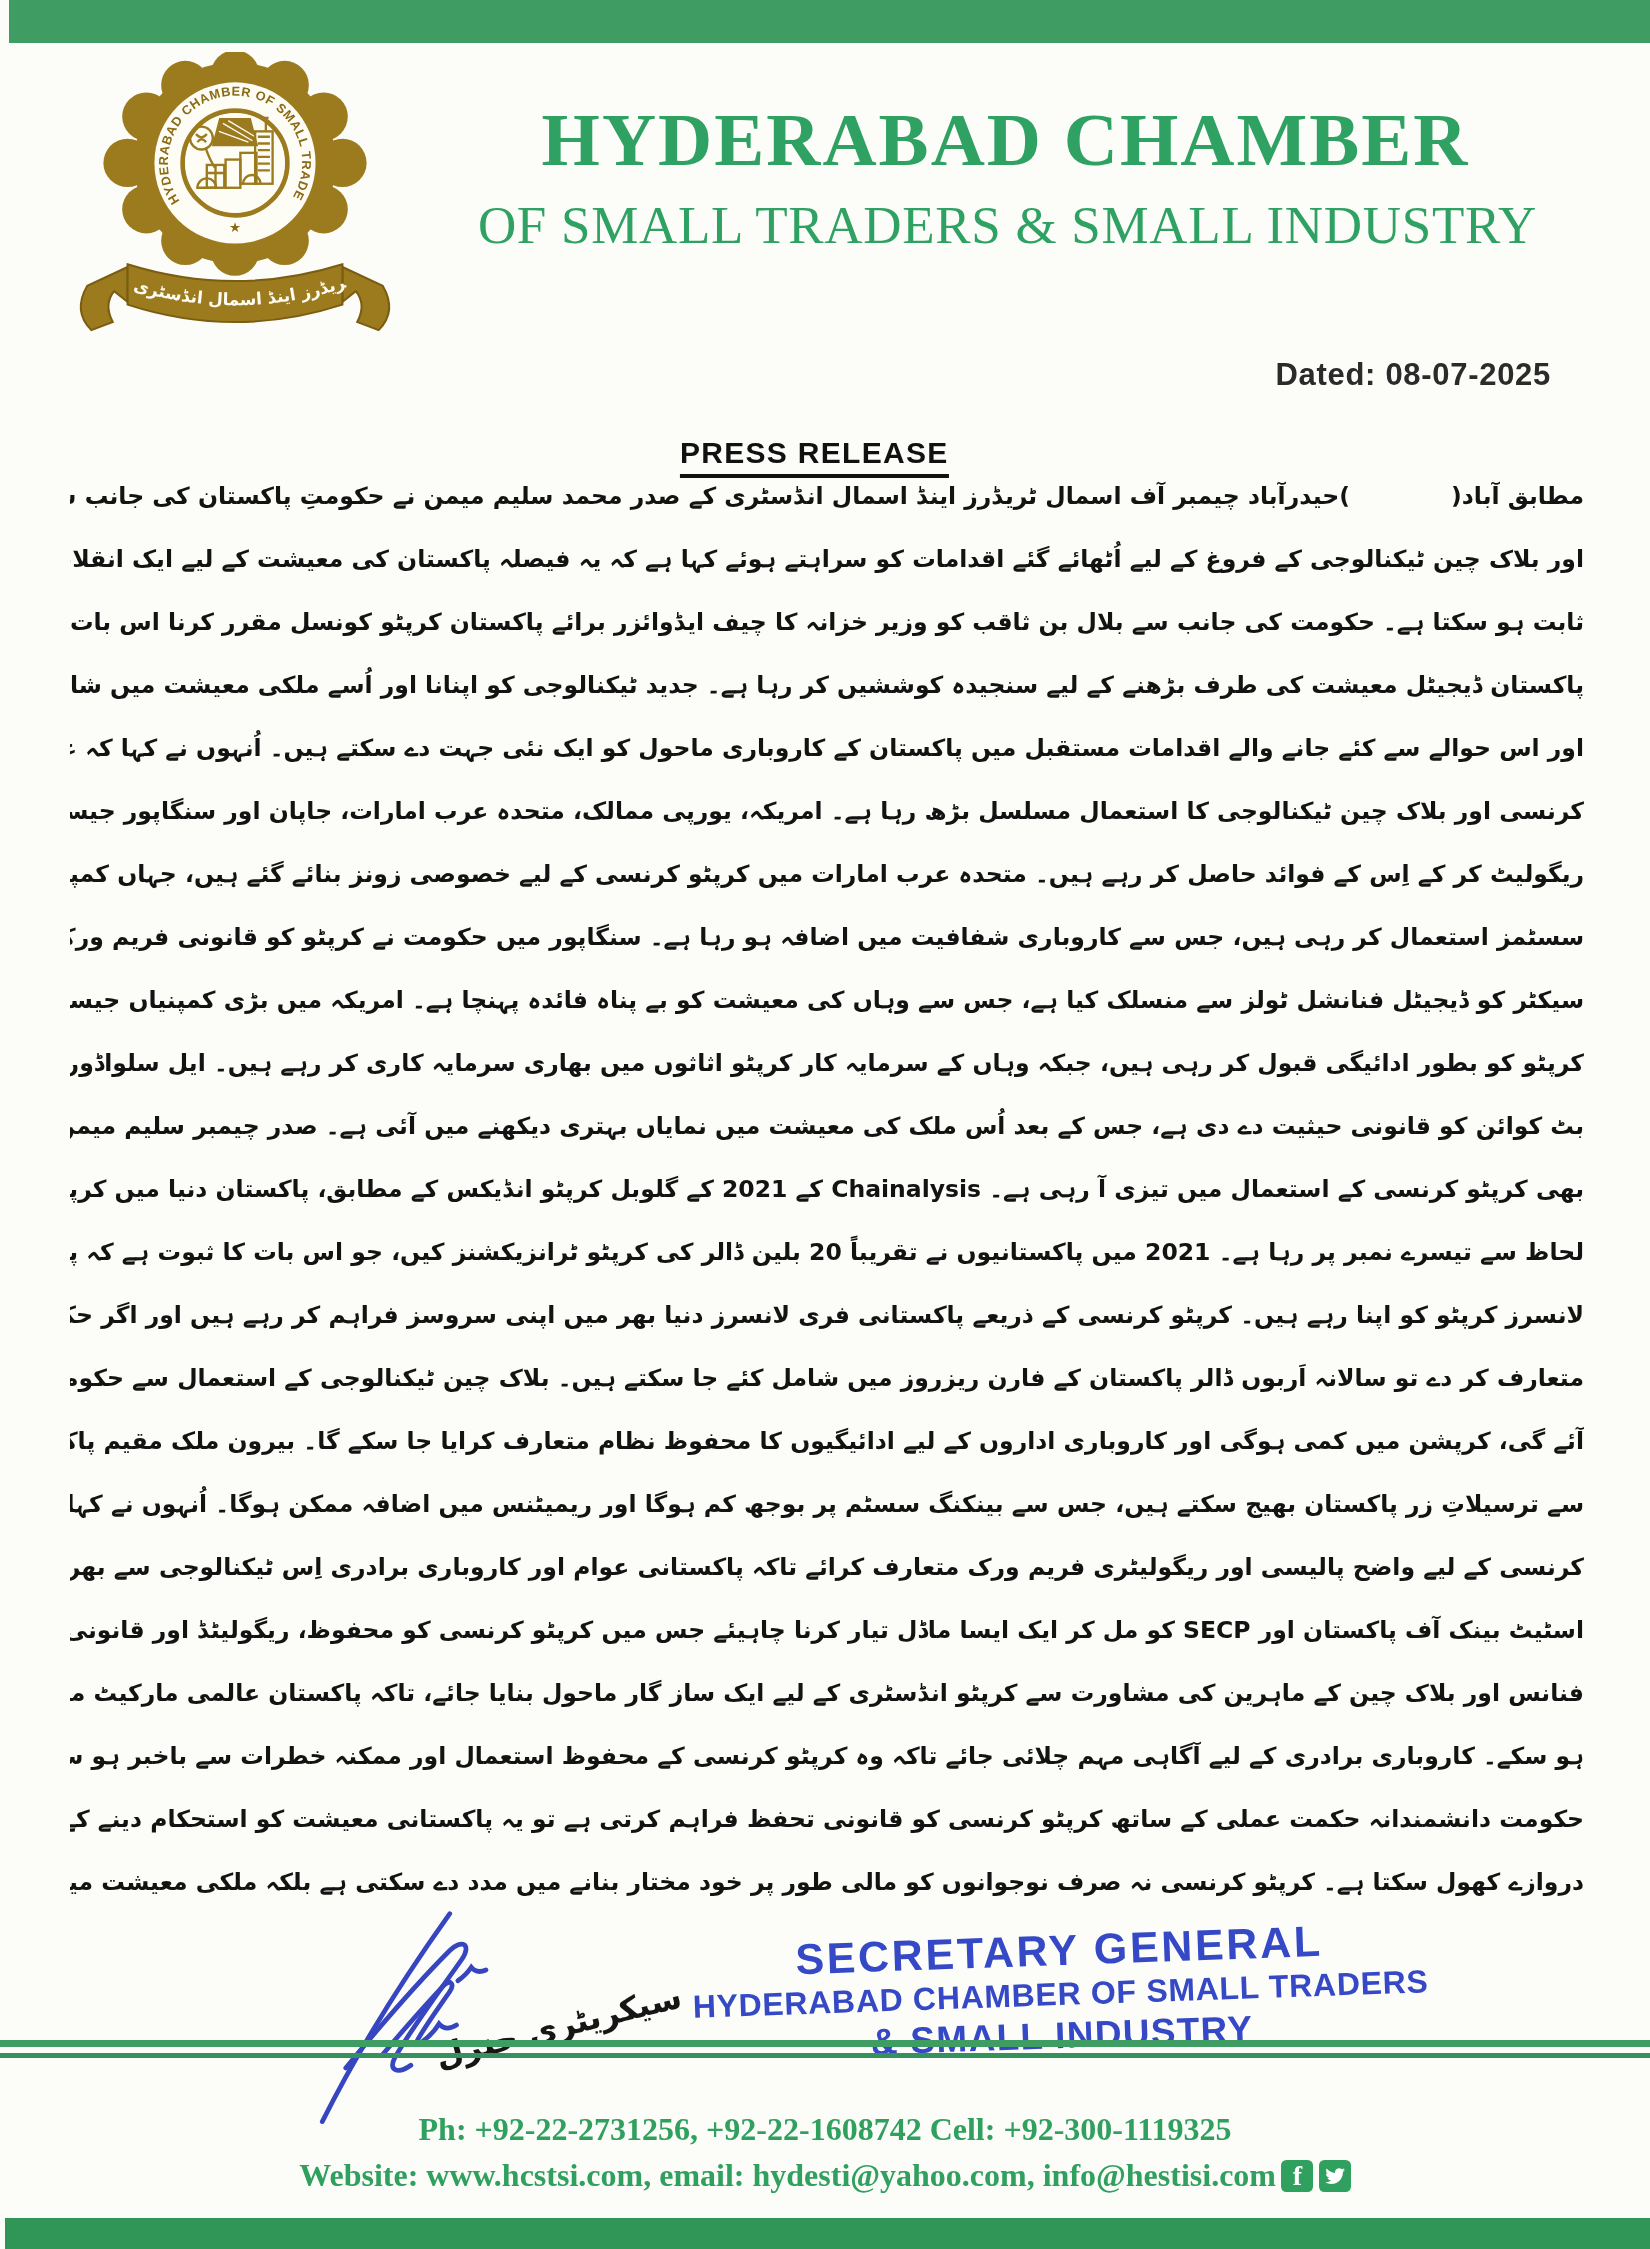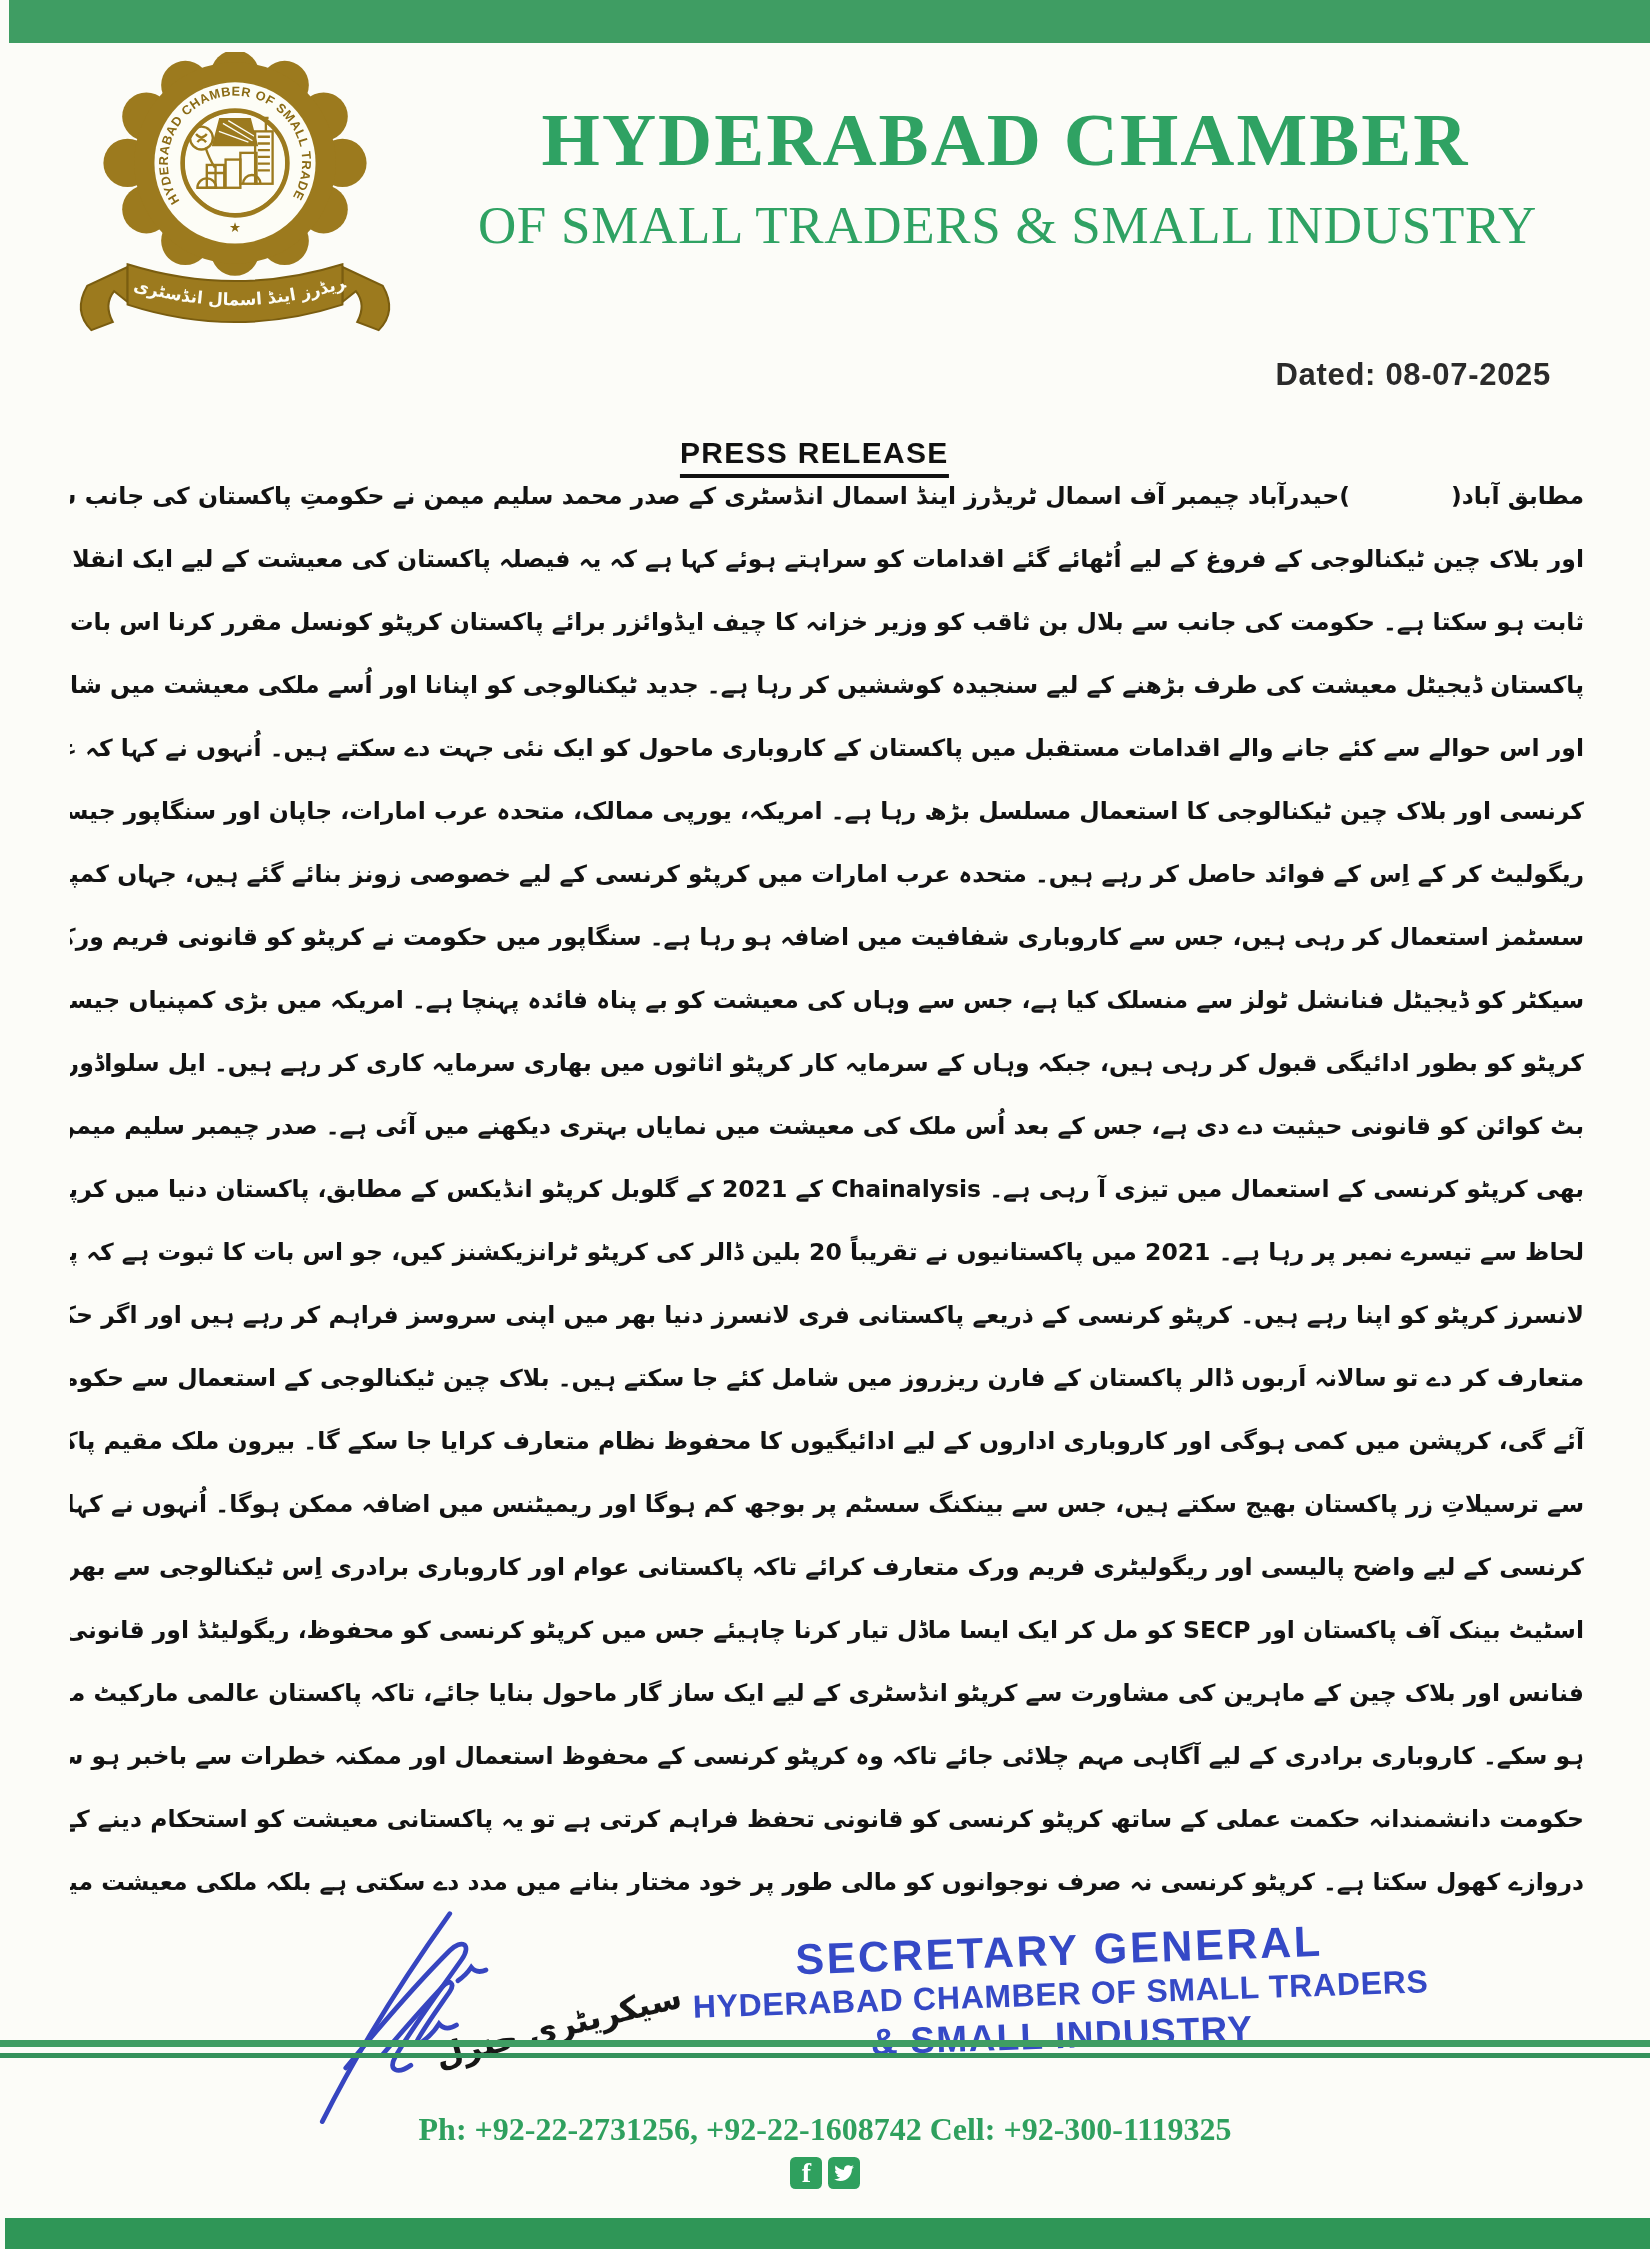--- a/index.html
+++ b/index.html
@@ -210,20 +210,21 @@
     <div class="s1">SECRETARY GENERAL</div>
     <div class="s2">HYDERABAD CHAMBER OF SMALL TRADERS</div>
     <div class="s3">&amp; SMALL INDUSTRY</div>
   </div>
 
   <div class="rule1"></div>
   <div class="rule2"></div>
 
   <div class="footer-line f-phone">Ph: +92-22-2731256, +92-22-1608742 Cell: +92-300-1119325</div>
   <div class="footer-line f-web">
+    <span>Website: www.hcstsi.com, email: hydesti@yahoo.com, info@hestisi.com</span>
     <span class="social">
       <span class="fglyph">f</span>
     </span>
     <span class="social">
       <svg width="24" height="24" viewBox="0 0 24 24">
         <path fill="#ffffff" d="M22 5.8c-.7.3-1.5.6-2.3.7.8-.5 1.5-1.3 1.8-2.2-.8.5-1.7.8-2.6 1A4.1 4.1 0 0 0 12 8c0 .3 0 .6.1.9-3.4-.2-6.4-1.8-8.4-4.3-.4.6-.6 1.3-.6 2.1 0 1.4.7 2.7 1.8 3.4-.7 0-1.3-.2-1.9-.5v.1c0 2 1.4 3.6 3.3 4-.3.1-.7.2-1.1.2l-.8-.1c.5 1.6 2 2.8 3.8 2.8a8.3 8.3 0 0 1-6.1 1.7A11.7 11.7 0 0 0 8.3 20c7.5 0 11.6-6.2 11.6-11.6v-.5c.8-.6 1.5-1.3 2.1-2.1z"></path>
       </svg>
     </span>
   </div>
 

